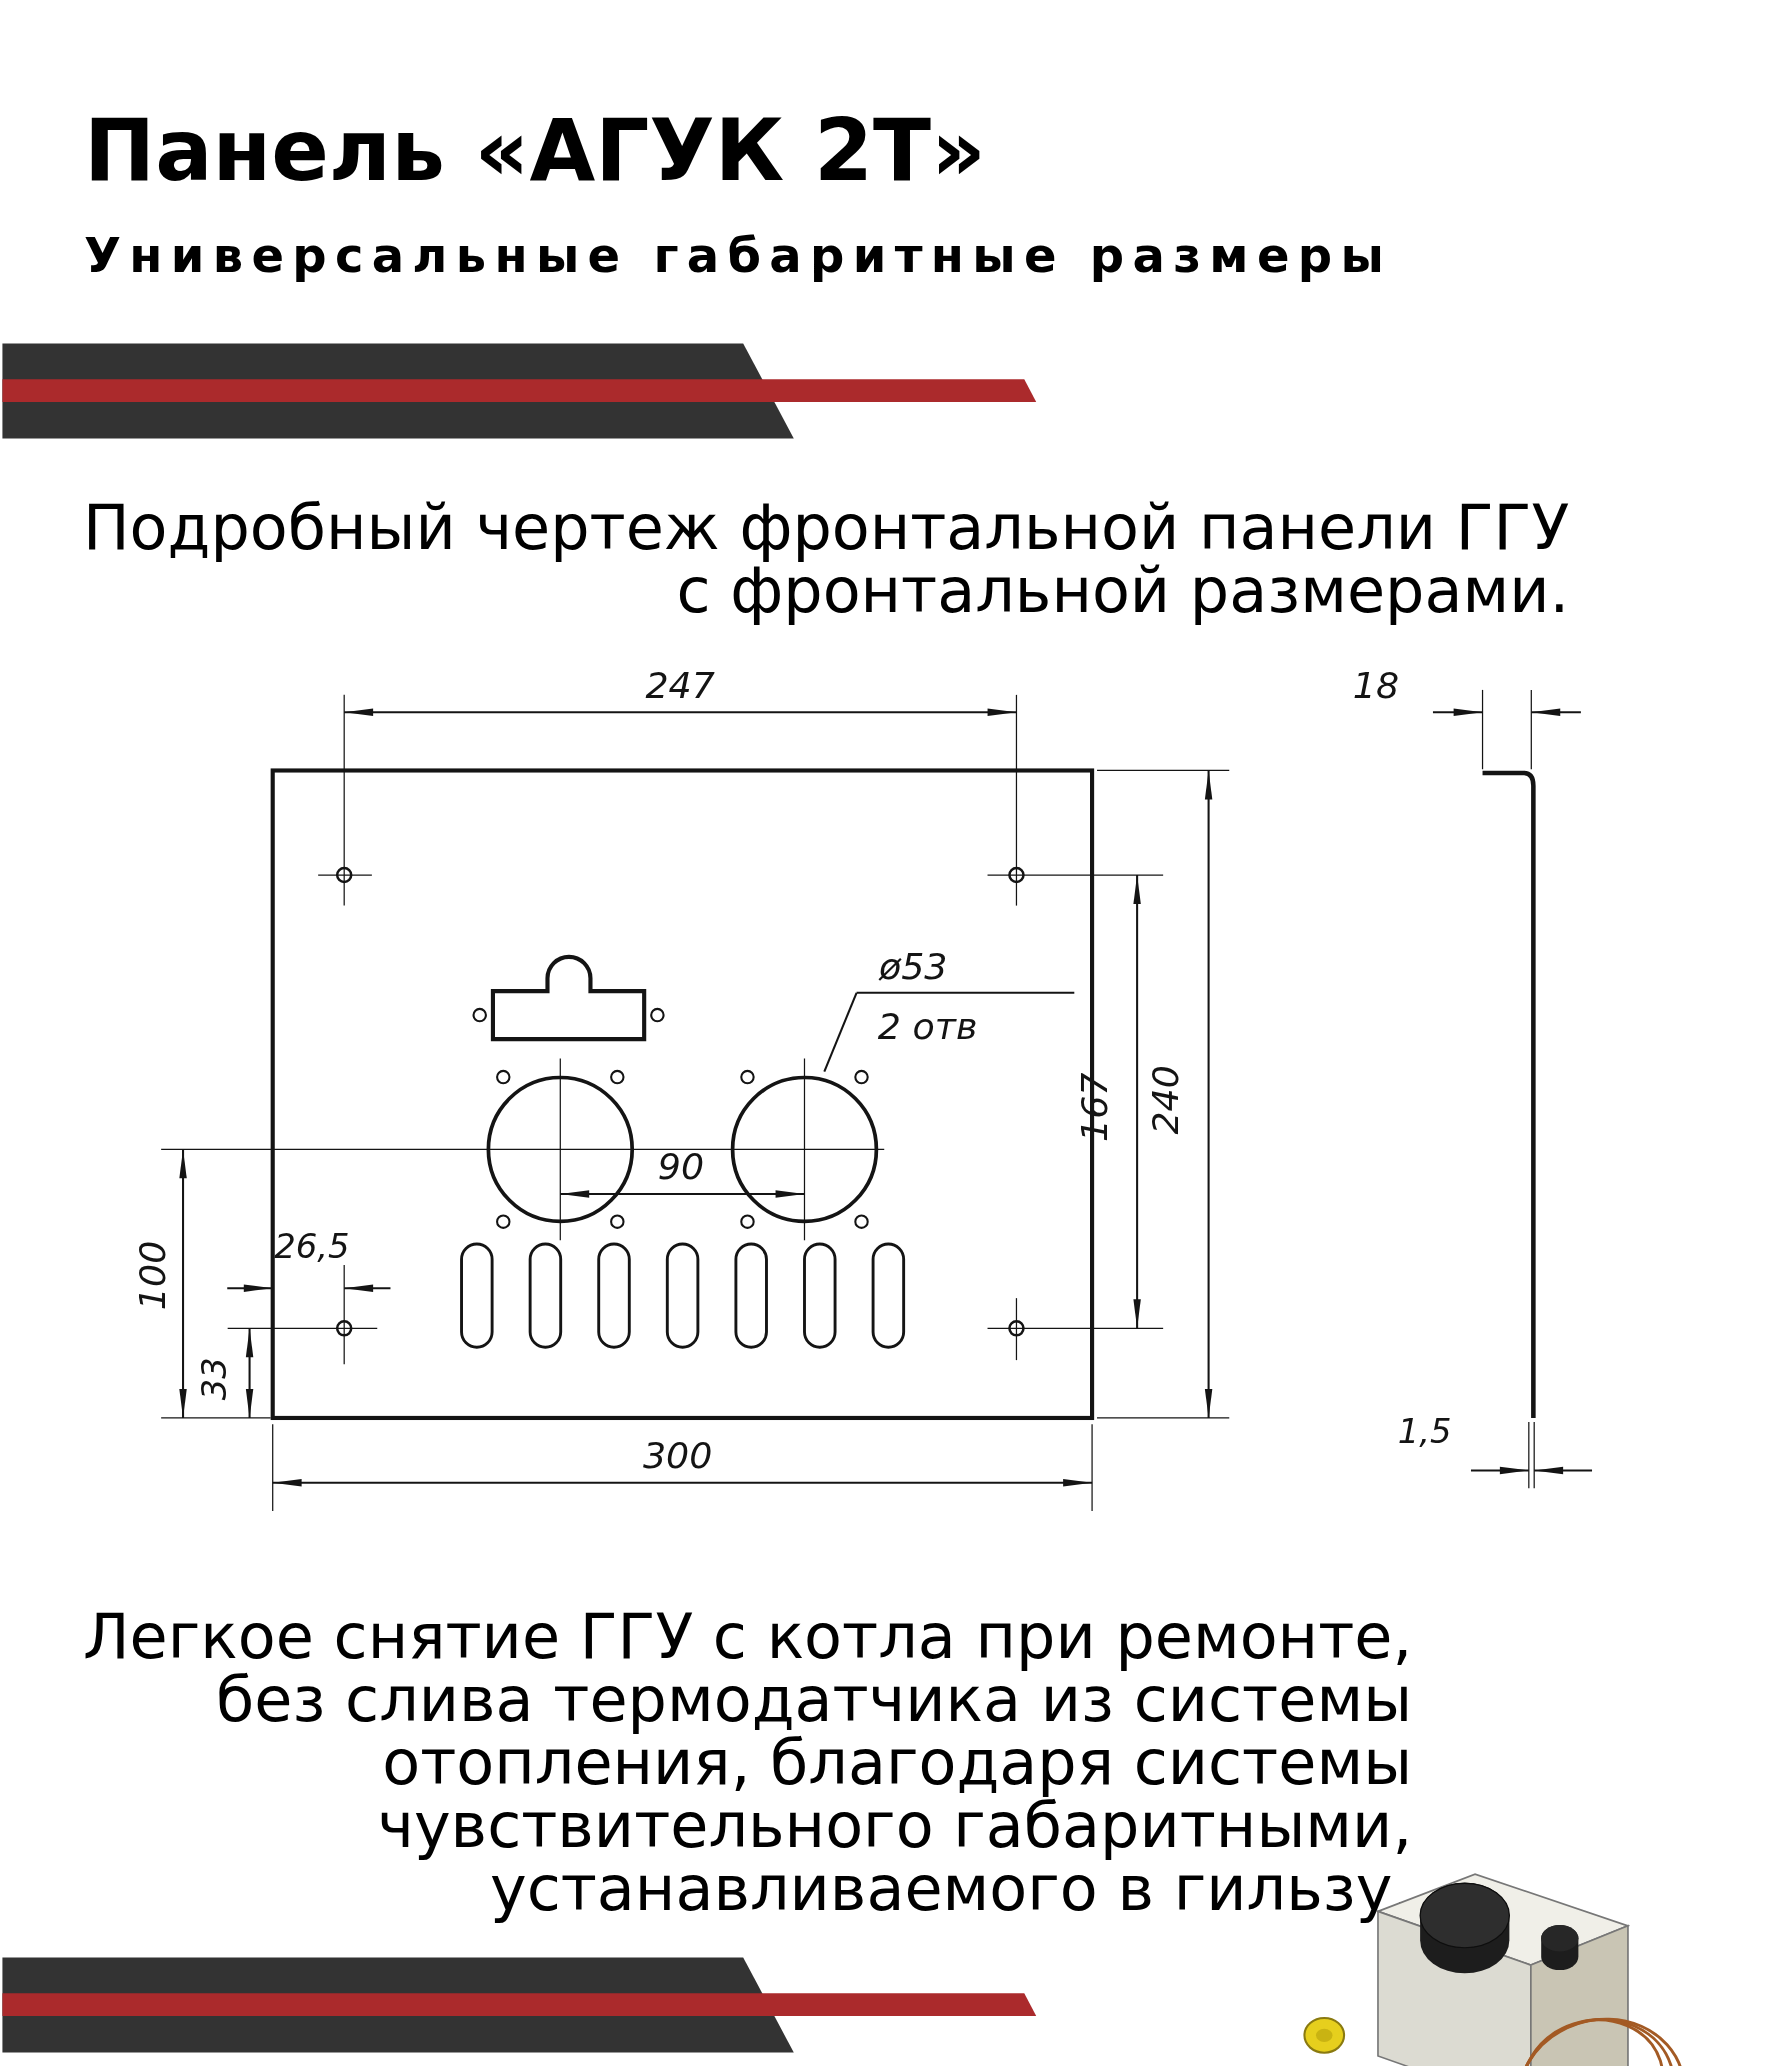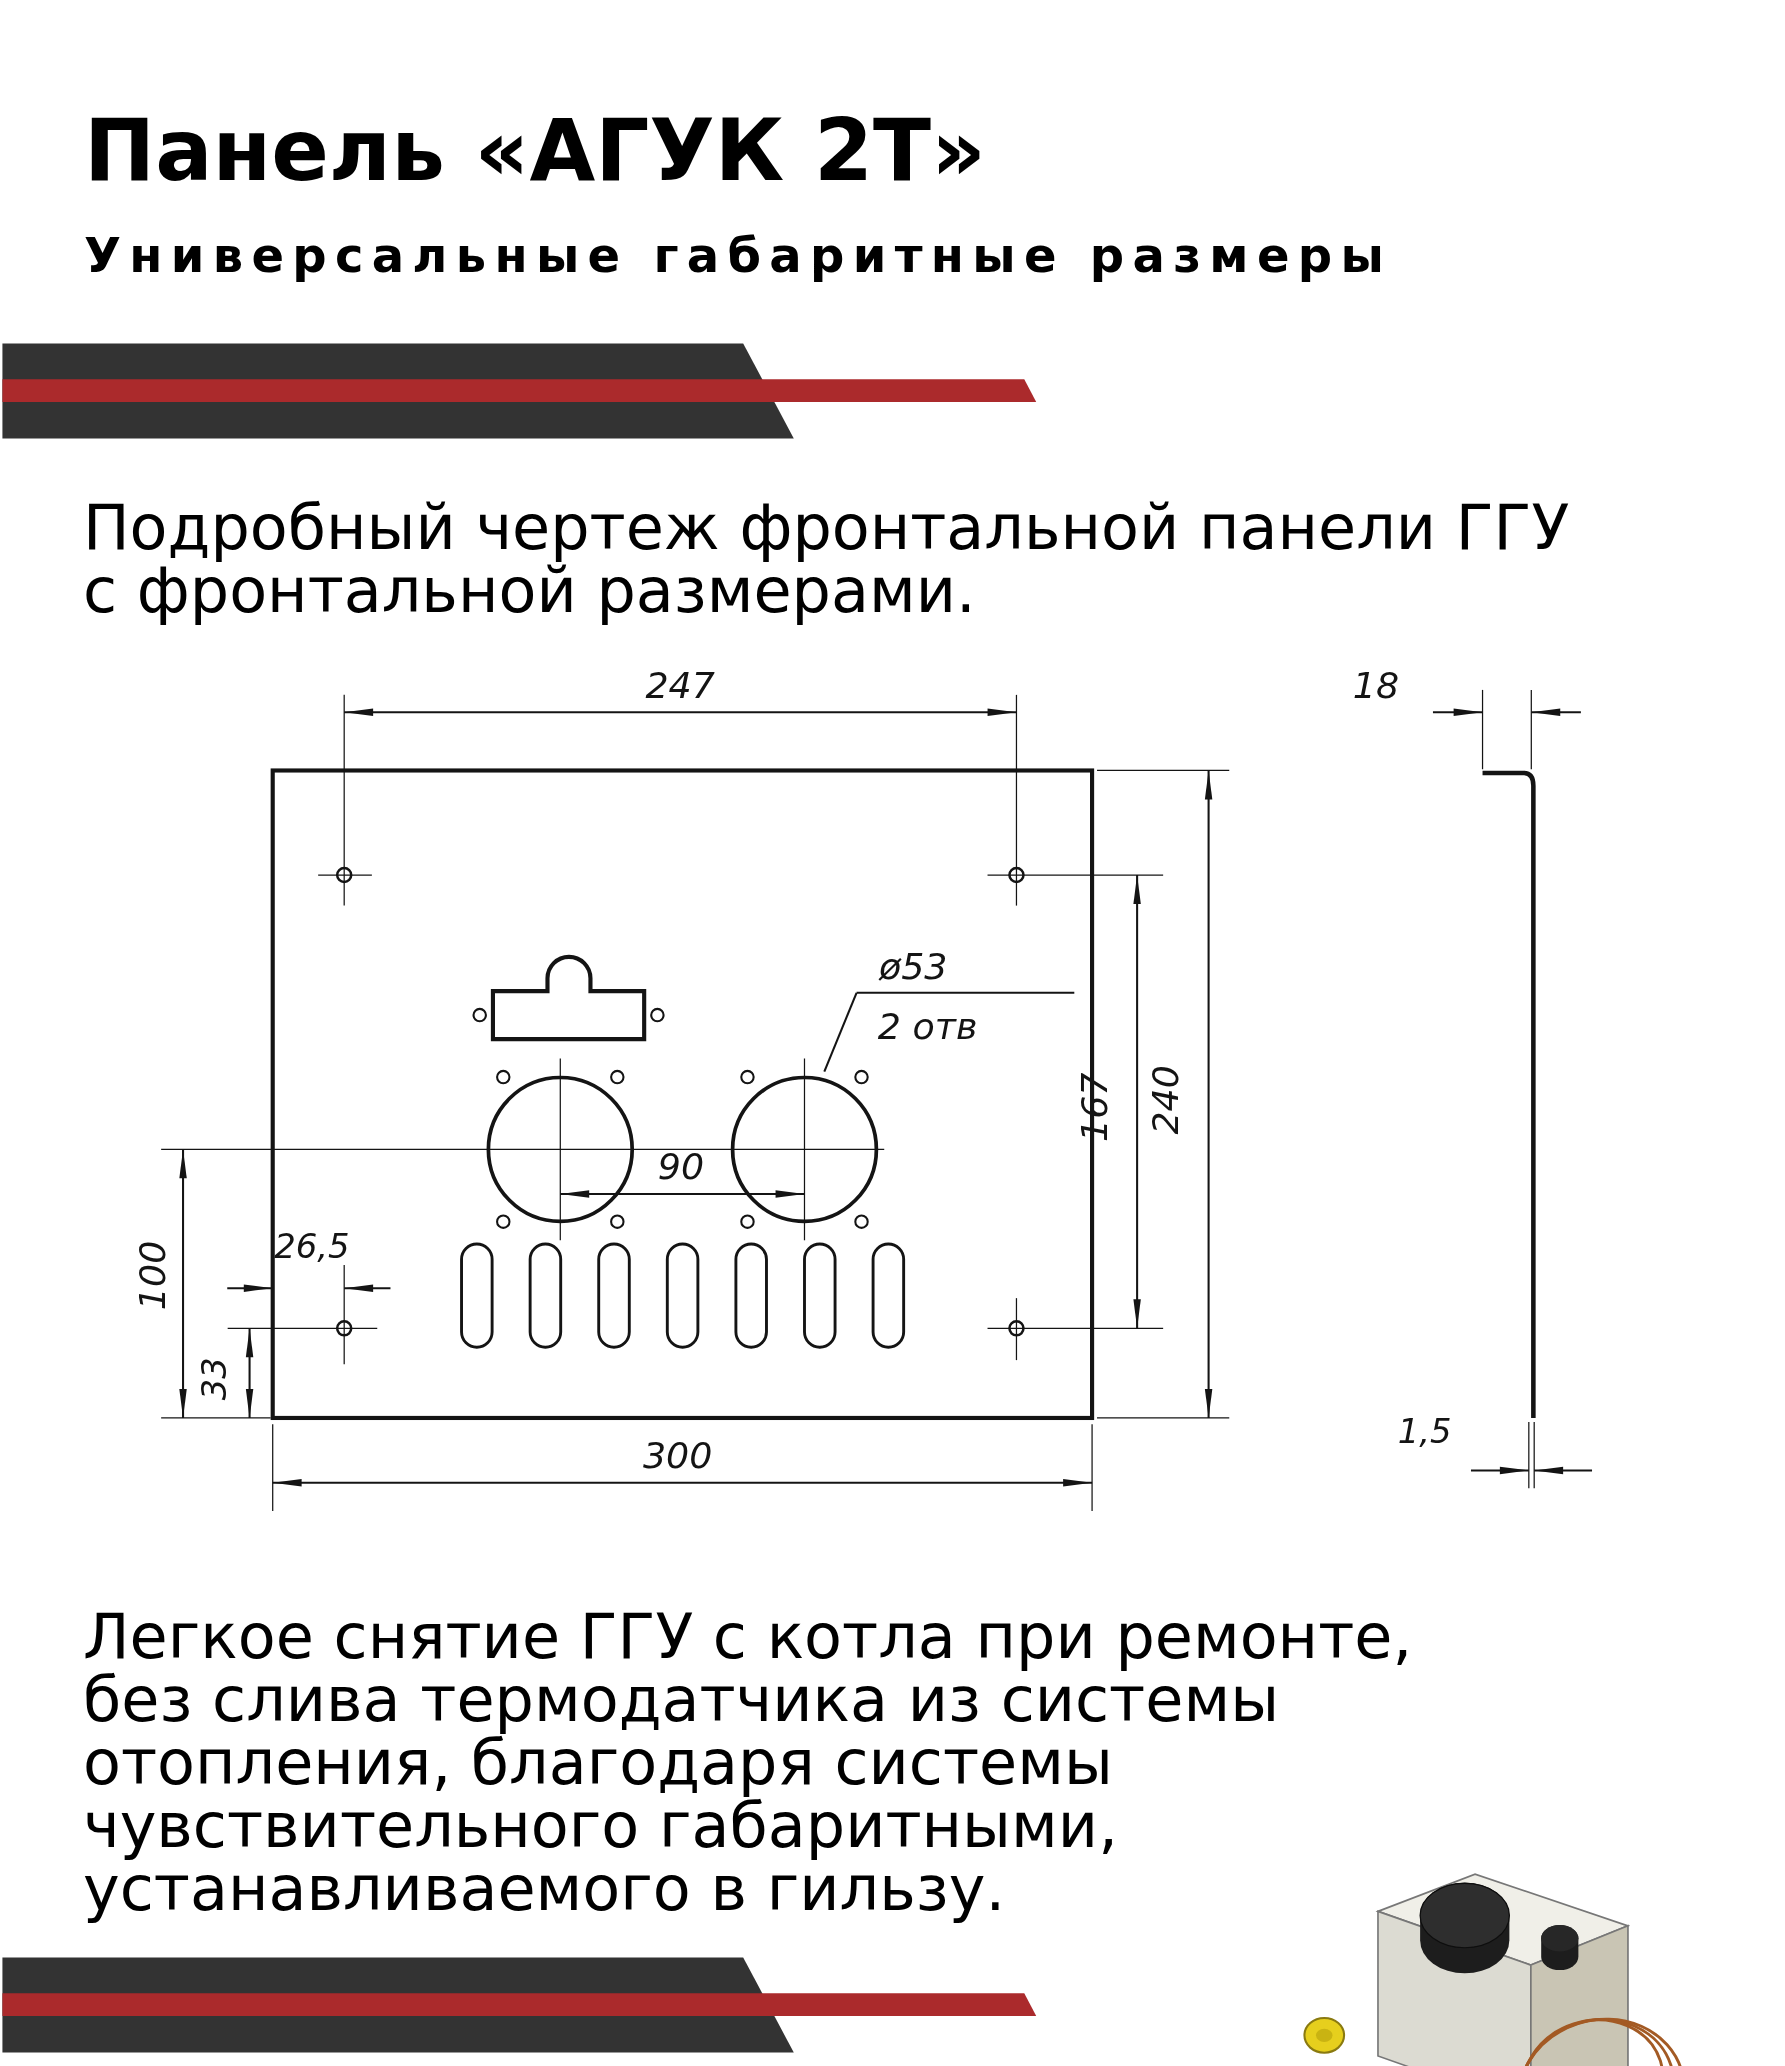--- a/index.html
+++ b/index.html
@@ -10,21 +10,21 @@
   .abs{position:absolute;}
   .title{
     left:84px;top:105px;font-size:85px;font-weight:bold;line-height:91px;
     letter-spacing:0px;white-space:nowrap;
   }
   .subtitle{
     left:84px;top:228px;font-size:48px;font-weight:bold;line-height:54px;
     letter-spacing:8.3px;white-space:nowrap;
   }
   .stripe-svg{left:0;width:1116px;height:107px;}
-  .body-block{left:83px;font-size:62px;line-height:63px;white-space:nowrap;}
+  .body-block{left:83px;font-size:62px;line-height:63px;white-space:nowrap;text-align:right;}
   .body-block .ln{height:63px;}
   svg text.dimtxt{
     font-family:"DejaVu Sans",sans-serif;font-style:italic;font-size:88px;fill:#141414;
   }
   svg text.dimtxt-small{
     font-family:"DejaVu Sans",sans-serif;font-style:italic;font-size:82px;fill:#141414;
   }
   .tech-svg{left:0;top:641px;width:1785px;height:930px;}
   .render-svg{left:1223px;top:1868px;width:562px;height:876px;}
 </style>

